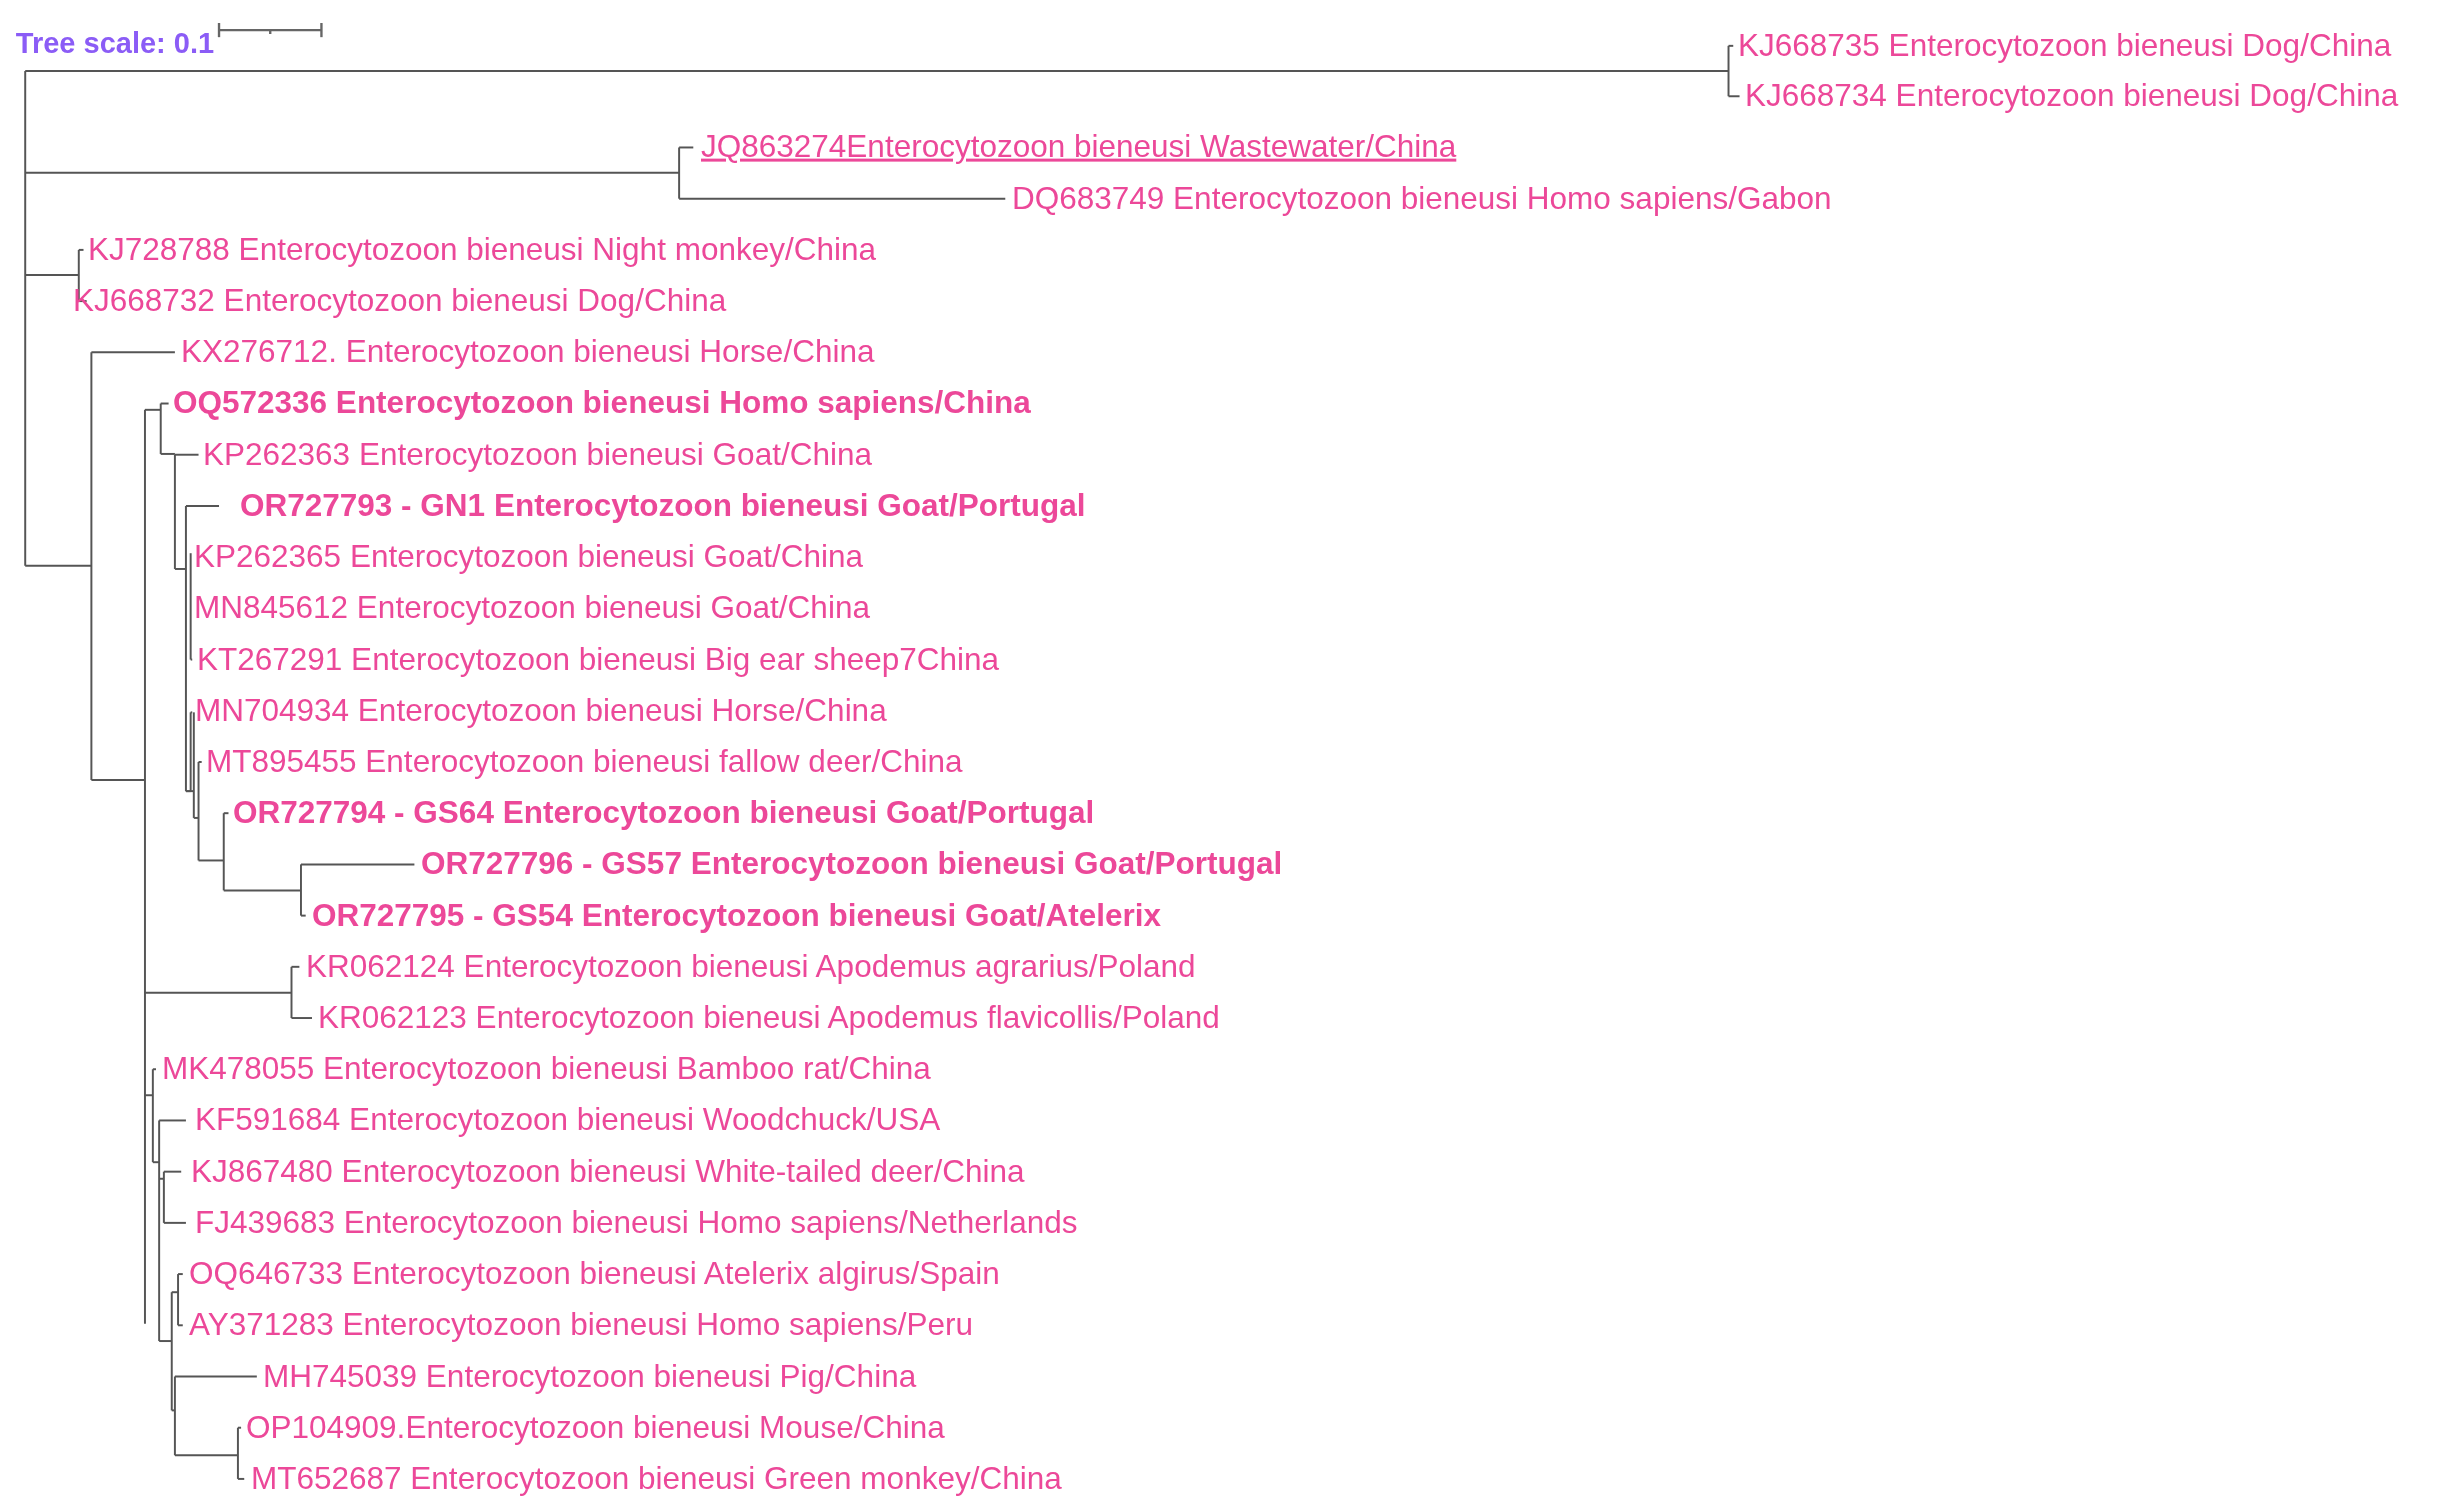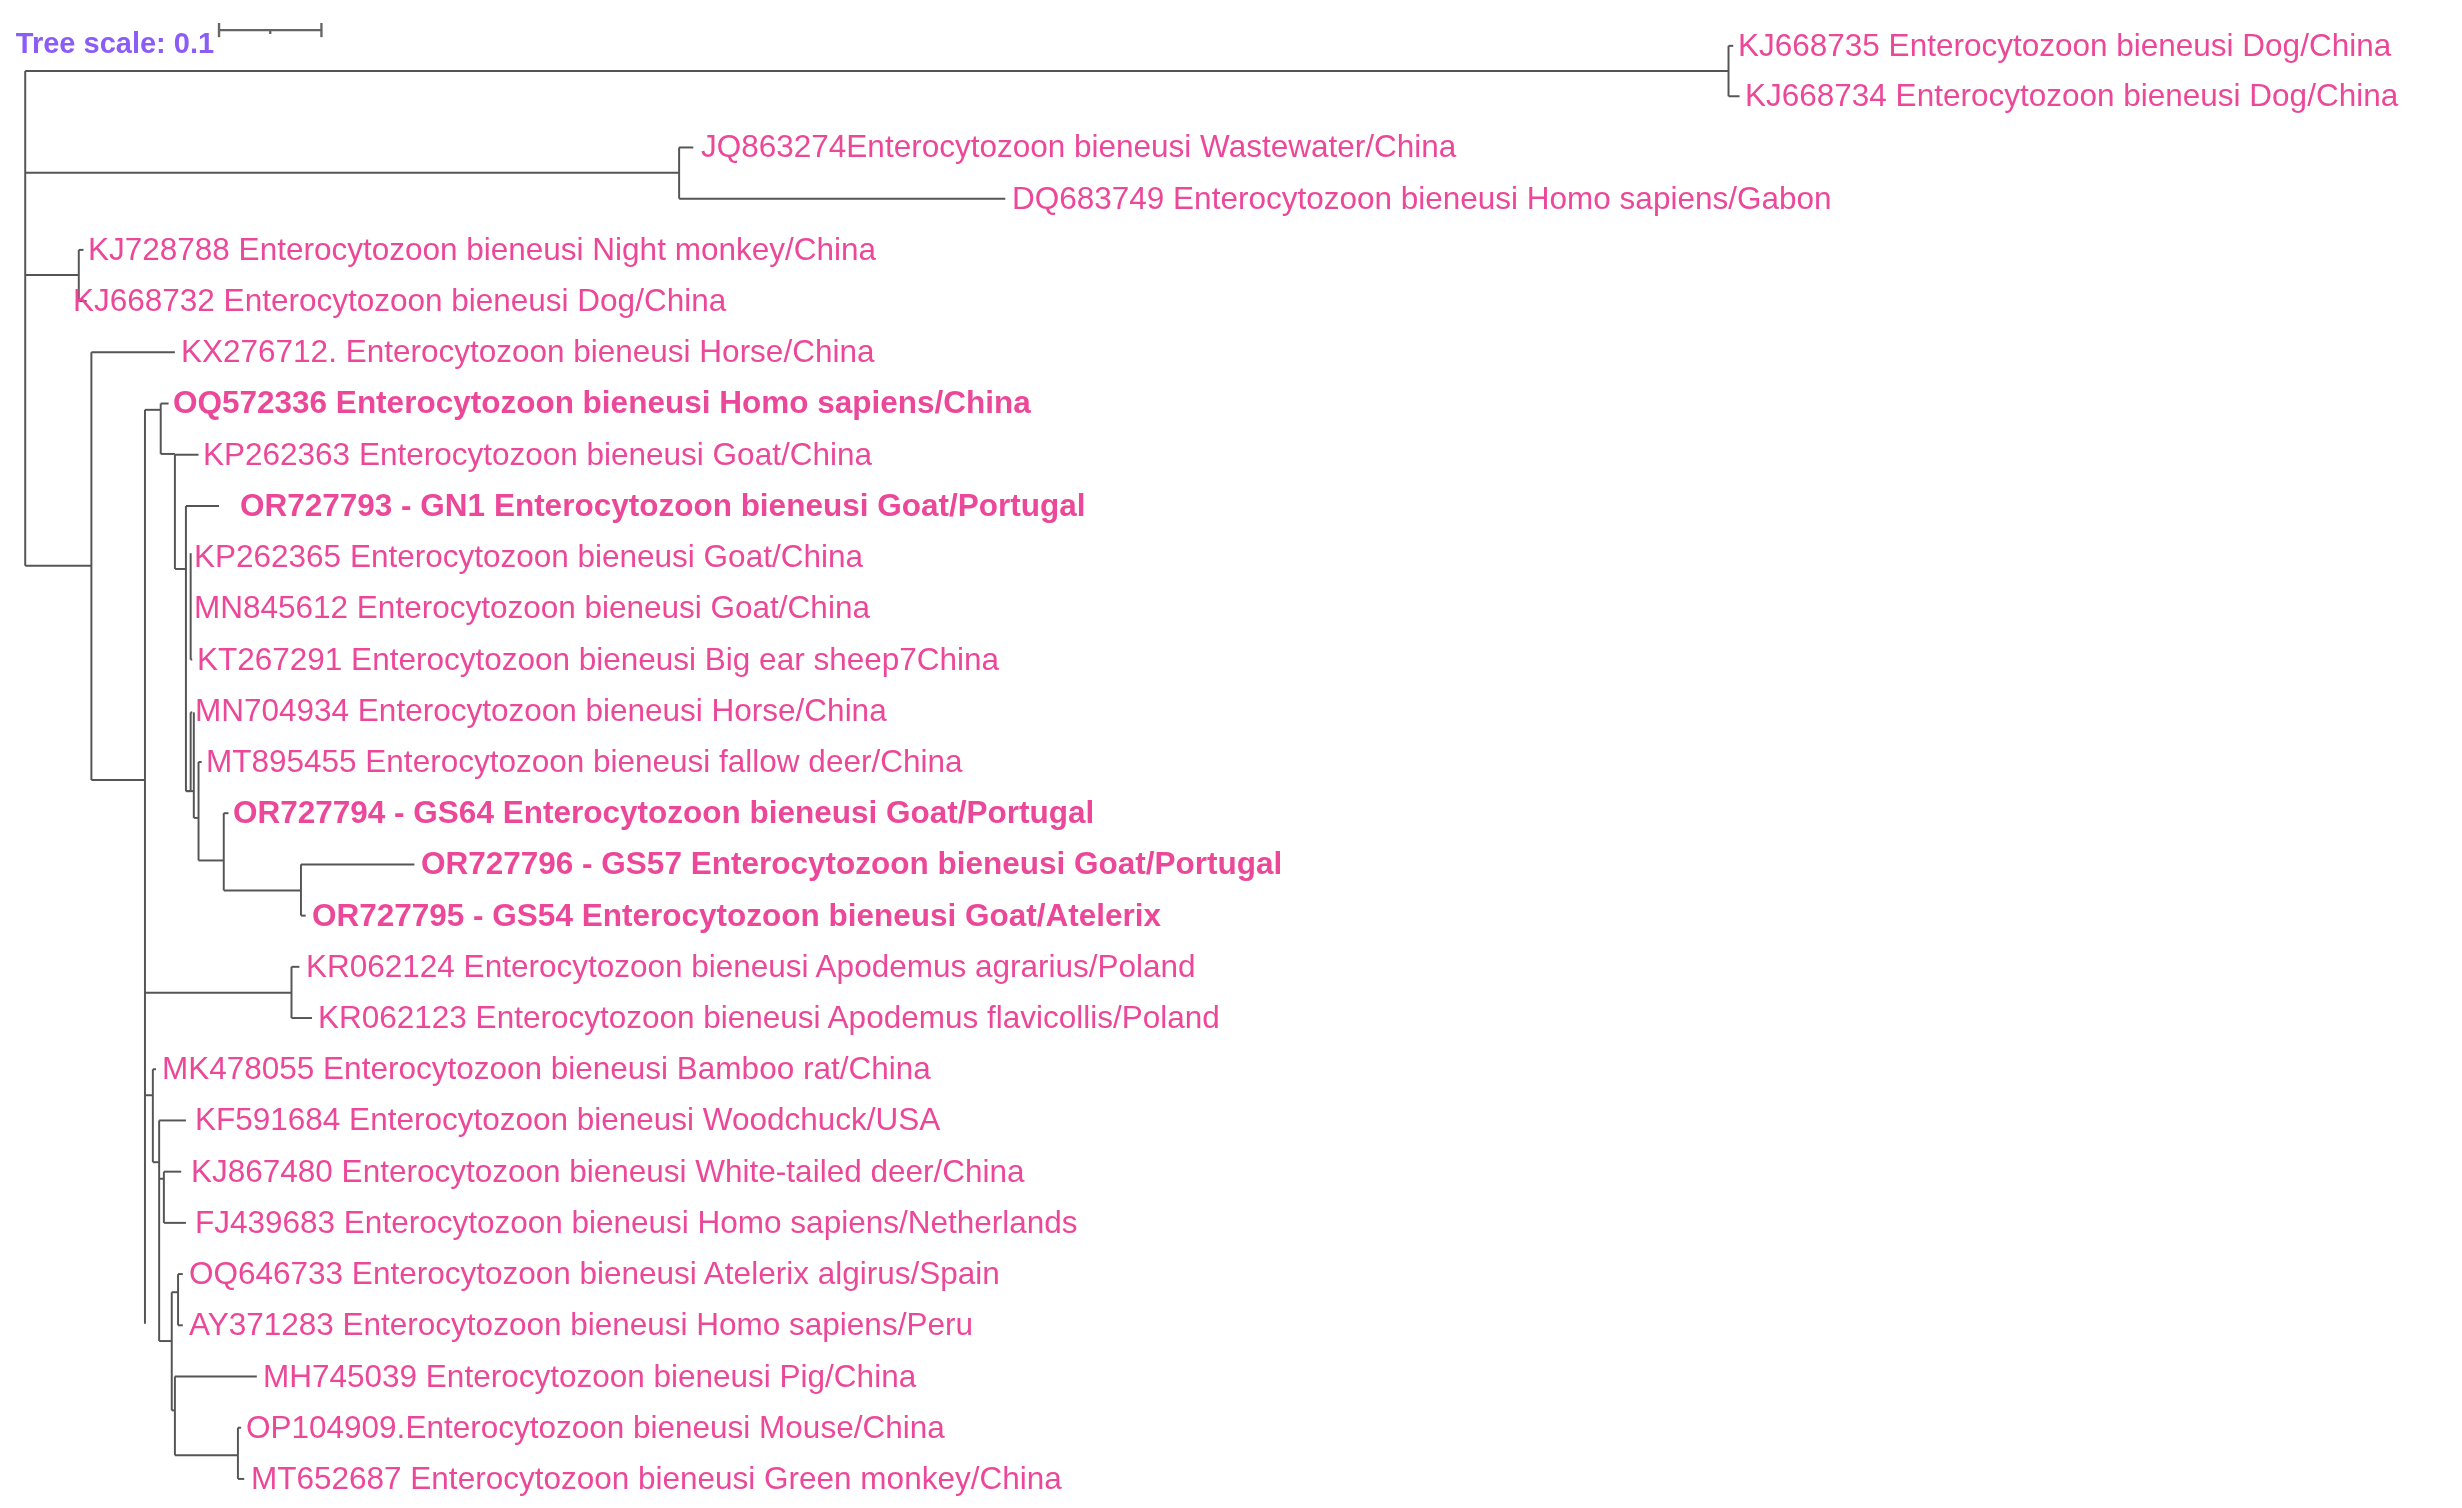--- a/index.html
+++ b/index.html
@@ -94,21 +94,21 @@
       <line x1="302" y1="1812" x2="306" y2="1812"></line>
       <line x1="302" y1="1877" x2="310" y2="1877"></line>
     </g>
 </svg>
 
 <div class="scale-label">Tree scale: 0.1</div>
 
 <div id="leaves">
     <div class="leaf" style="left: 1738px; top: 46px;">KJ668735 Enterocytozoon bieneusi Dog/China</div>
     <div class="leaf" style="left: 1745px; top: 96px;">KJ668734 Enterocytozoon bieneusi Dog/China</div>
-    <div class="leaf" style="left: 701px; top: 147px;">JQ863274Enterocytozoon bieneusi Wastewater/China</div>
+    <div class="leaf" style="left: 701px; top: 147px; text-decoration: underline;">JQ863274Enterocytozoon bieneusi Wastewater/China</div>
     <div class="leaf" style="left: 1012px; top: 199px;">DQ683749 Enterocytozoon bieneusi Homo sapiens/Gabon</div>
     <div class="leaf" style="left: 88px; top: 250px;">KJ728788 Enterocytozoon bieneusi Night monkey/China</div>
     <div class="leaf" style="left: 73px; top: 301px; text-align: right;">KJ668732 Enterocytozoon bieneusi Dog/China</div>
     <div class="leaf" style="left: 181px; top: 352px;">KX276712. Enterocytozoon bieneusi Horse/China</div>
     <div class="leaf" style="left: 173px; top: 403px; font-weight: bold;">OQ572336 Enterocytozoon bieneusi Homo sapiens/China</div>
     <div class="leaf" style="left: 203px; top: 455px;">KP262363 Enterocytozoon bieneusi Goat/China</div>
     <div class="leaf bold" style="left: 240px; top: 506px;">OR727793 - GN1 Enterocytozoon bieneusi Goat/Portugal</div>
     <div class="leaf" style="left: 194px; top: 557px;">KP262365 Enterocytozoon bieneusi Goat/China</div>
     <div class="leaf" style="left: 194px; top: 608px;">MN845612 Enterocytozoon bieneusi Goat/China</div>
     <div class="leaf" style="left: 197px; top: 660px;">KT267291 Enterocytozoon bieneusi Big ear sheep7China</div>

